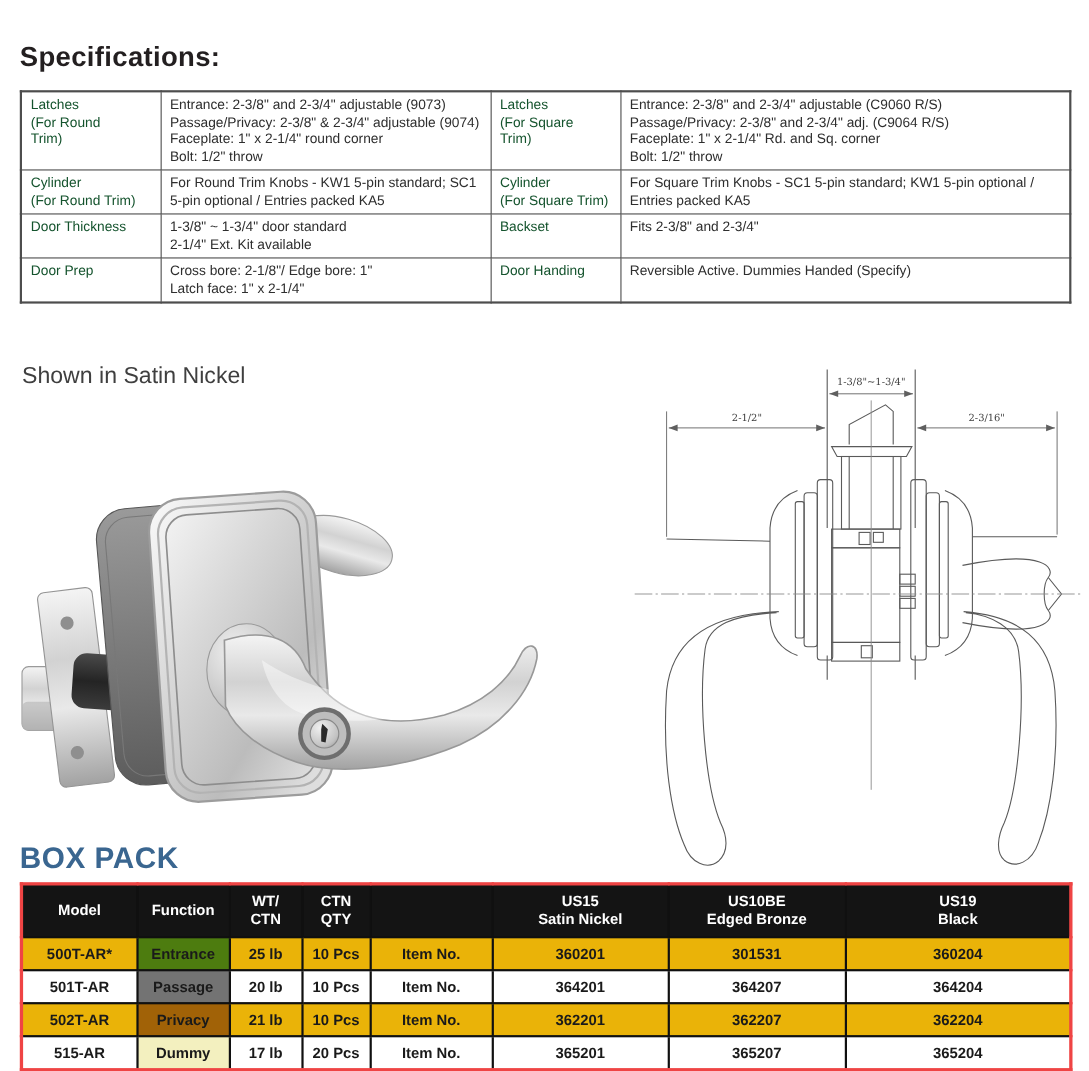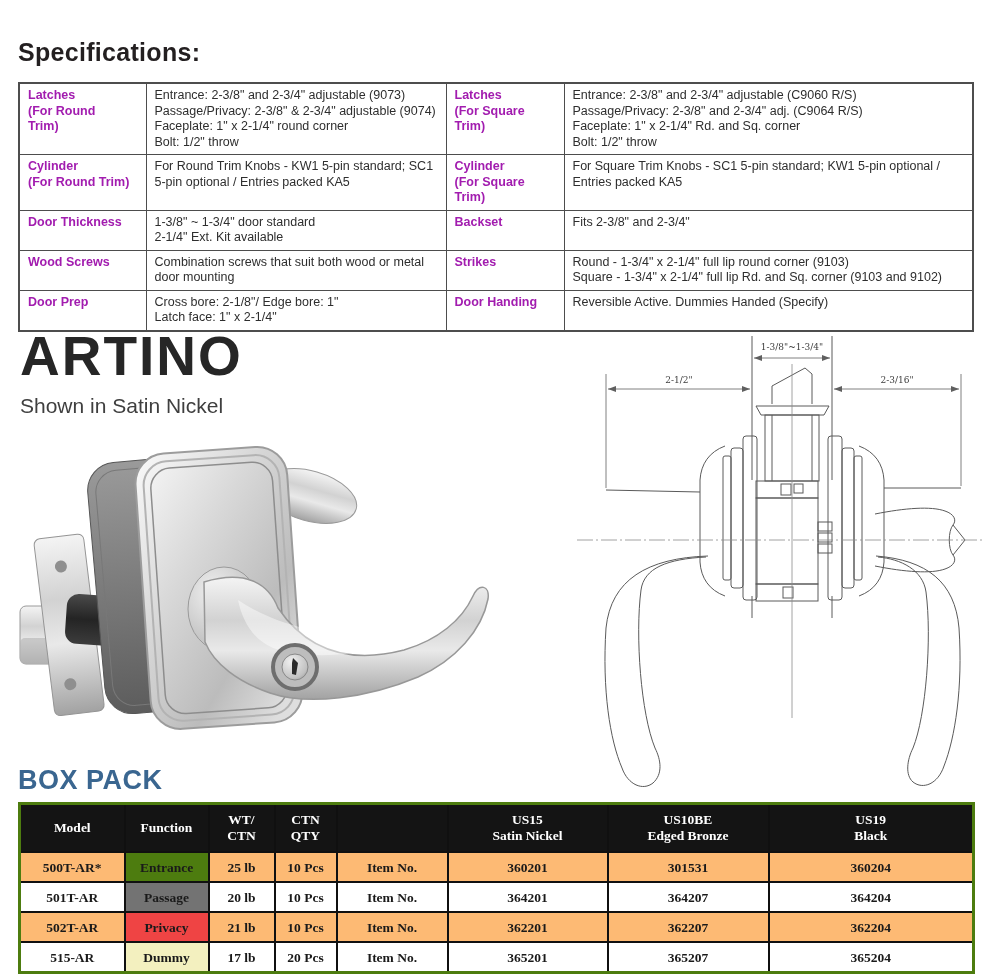--- a/index.html
+++ b/index.html
@@ -8,40 +8,40 @@
   .pre{white-space:pre-line;}
 
   .spec-heading{position:absolute;left:18px;top:6px;font-size:25px;font-weight:bold;
         color:#231f20;letter-spacing:.3px;}
 
   table{border-collapse:collapse;}
   .spec-table{position:absolute;left:18px;top:50px;width:954px;table-layout:fixed;
         border:2px solid #4d4d4d;}
   .spec-table td{border:1.5px solid #4d4d4d;font-size:12.5px;line-height:15.5px;
         color:#2e2e2e;padding:4px 8px;vertical-align:top;}
-  .spec-table td.lbl{font-weight:bold;color:#a21caf;}
+  .spec-table td.lbl{font-weight:normal;color:#14532d;}
 
   .title{position:absolute;left:20px;top:292px;}
   .title h2{margin:0;font-size:55px;font-weight:bold;letter-spacing:2px;color:#262626;}
   .title p{margin:6px 0 0 0;font-size:21px;color:#3f3f3f;}
 
   .photo{position:absolute;left:8px;top:392px;}
   .drawing{position:absolute;left:575px;top:296px;}
 
   .boxpack-heading{position:absolute;left:18px;top:733px;font-size:27px;font-weight:bold;
         color:#3a6690;letter-spacing:.5px;}
 
   .box-table{position:absolute;left:18px;top:770px;width:954px;table-layout:fixed;
-        border:3px solid #4d7c0f;font-family:Liberation Serif, serif;}
+        border:3px solid #ef4444;}
   .box-table th{background:#141414;color:#ffffff;font-size:13.5px;font-weight:bold;
         height:44px;vertical-align:middle;text-align:center;border:2px solid #101010;
         line-height:16px;}
   .box-table td{border:2px solid #101010;font-size:13.5px;font-weight:bold;color:#1a1a1a;
         text-align:center;height:26px;vertical-align:middle;line-height:15px;}
-  tr.row-gray td{background:#fdba74;}
+  tr.row-gray td{background:#eab308;}
   tr.row-white td{background:#ffffff;}
 
   .footnote{position:absolute;left:38px;top:942px;font-size:19px;color:#565656;}
 </style>
 </head>
 <body>
 
 <div class="page">
 
   <div class="spec-heading">Specifications:</div>
@@ -79,38 +79,30 @@
         <td class="pre">For Square Trim Knobs - SC1 5-pin standard; KW1 5-pin optional / Entries packed KA5</td>
       </tr>
       <tr>
         <td class="lbl pre">Door Thickness</td>
         <td class="pre">1-3/8" ~ 1-3/4" door standard
 2-1/4" Ext. Kit available</td>
         <td class="lbl pre">Backset</td>
         <td class="pre">Fits 2-3/8" and 2-3/4"</td>
       </tr>
       <tr>
-        <td class="lbl pre">Wood Screws</td>
-        <td class="pre">Combination screws that suit both wood or metal door mounting</td>
-        <td class="lbl pre">Strikes</td>
-        <td class="pre">Round - 1-3/4" x 2-1/4" full lip round corner (9103)
-Square - 1-3/4" x 2-1/4" full lip Rd. and Sq. corner (9103 and 9102)</td>
-      </tr>
-      <tr>
         <td class="lbl pre">Door Prep</td>
         <td class="pre">Cross bore:  2-1/8"/ Edge bore:  1"
 Latch face:  1" x 2-1/4"</td>
         <td class="lbl pre">Door Handing</td>
         <td class="pre">Reversible Active. Dummies Handed (Specify)</td>
       </tr>
     </tbody>
   </table>
 
   <div class="title">
-    <h2>ARTINO</h2>
     <p>Shown in Satin Nickel</p>
   </div>
 
   <svg class="photo" width="505" height="330" viewBox="0 0 505 330">
     <defs>
       <linearGradient id="mv" x1="0" y1="0" x2="0" y2="1">
         <stop offset="0" stop-color="#f4f4f4"></stop>
           <stop offset=".35" stop-color="#d2d2d2"></stop>
         <stop offset=".6" stop-color="#e9e9e9"></stop>
           <stop offset="1" stop-color="#a2a2a2"></stop>
@@ -292,21 +284,21 @@
         <td style="background: #737373;">Passage</td>
         <td>20 lb</td>
         <td>10 Pcs</td>
         <td>Item No.</td>
         <td>364201</td>
         <td>364207</td>
         <td>364204</td>
       </tr>
       <tr class="row-gray">
         <td>502T-AR</td>
-        <td style="background: #ef4444;">Privacy</td>
+        <td style="background: #a16207;">Privacy</td>
         <td>21 lb</td>
         <td>10 Pcs</td>
         <td>Item No.</td>
         <td>362201</td>
         <td>362207</td>
         <td>362204</td>
       </tr>
       <tr class="row-white">
         <td>515-AR</td>
         <td style="background: rgb(243, 240, 191);">Dummy</td>

